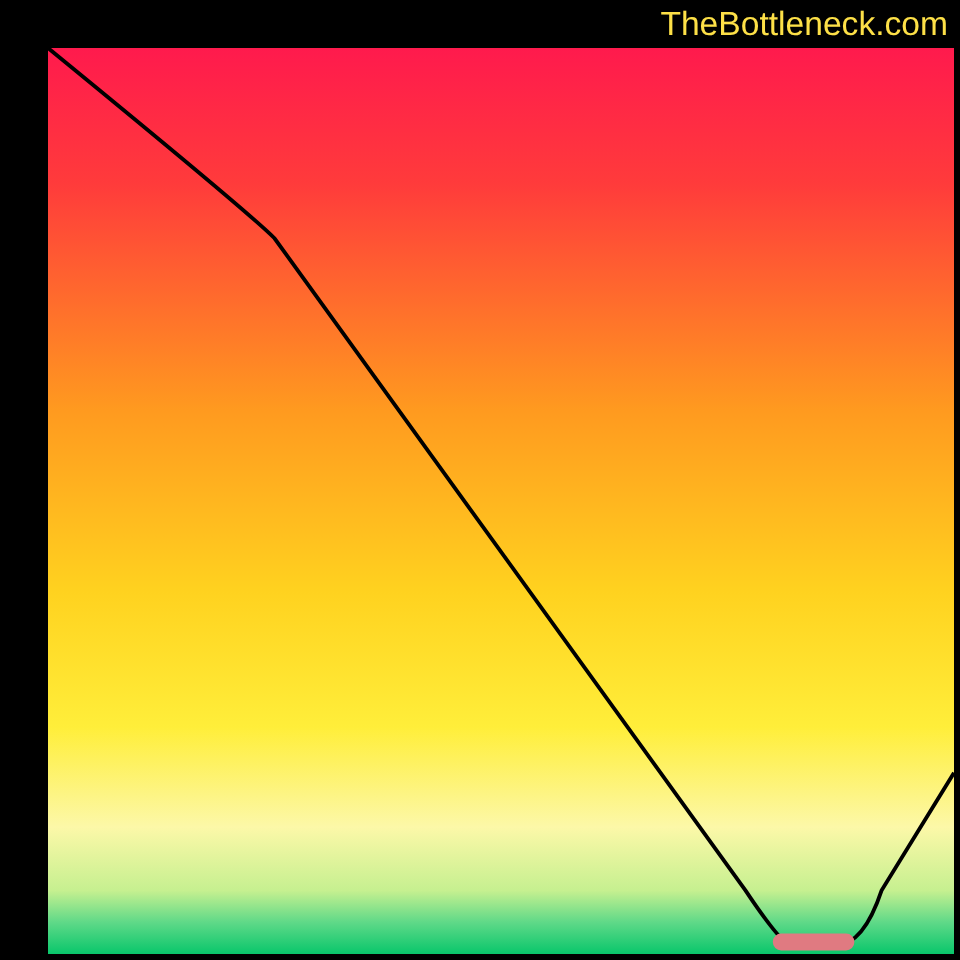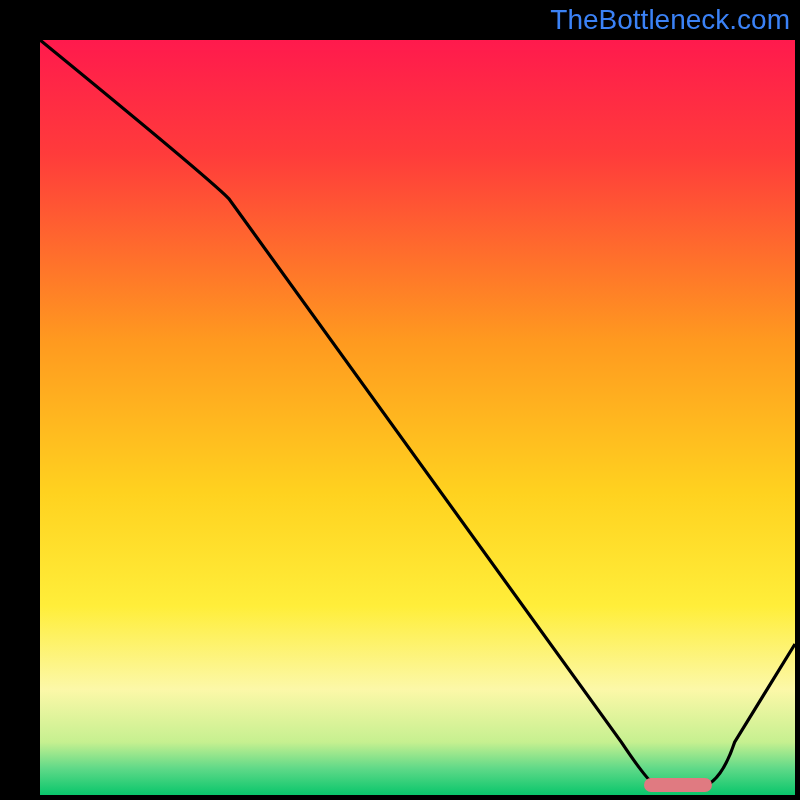--- a/index.html
+++ b/index.html
@@ -14,21 +14,21 @@
   .outer {
     width: 800px;
     height: 800px;
     background: #000;
     position: relative;
   }
   .watermark {
     position: absolute;
     top: 4px;
     right: 10px;
-    color: #3b82f6;
+    color: #fde047;
     font-family: Arial, Helvetica, sans-serif;
     font-size: 28px;
     font-weight: 500;
     letter-spacing: 0px;
     z-index: 10;
   }
   .plot {
     position: absolute;
     left: 40px;
     top: 40px;

